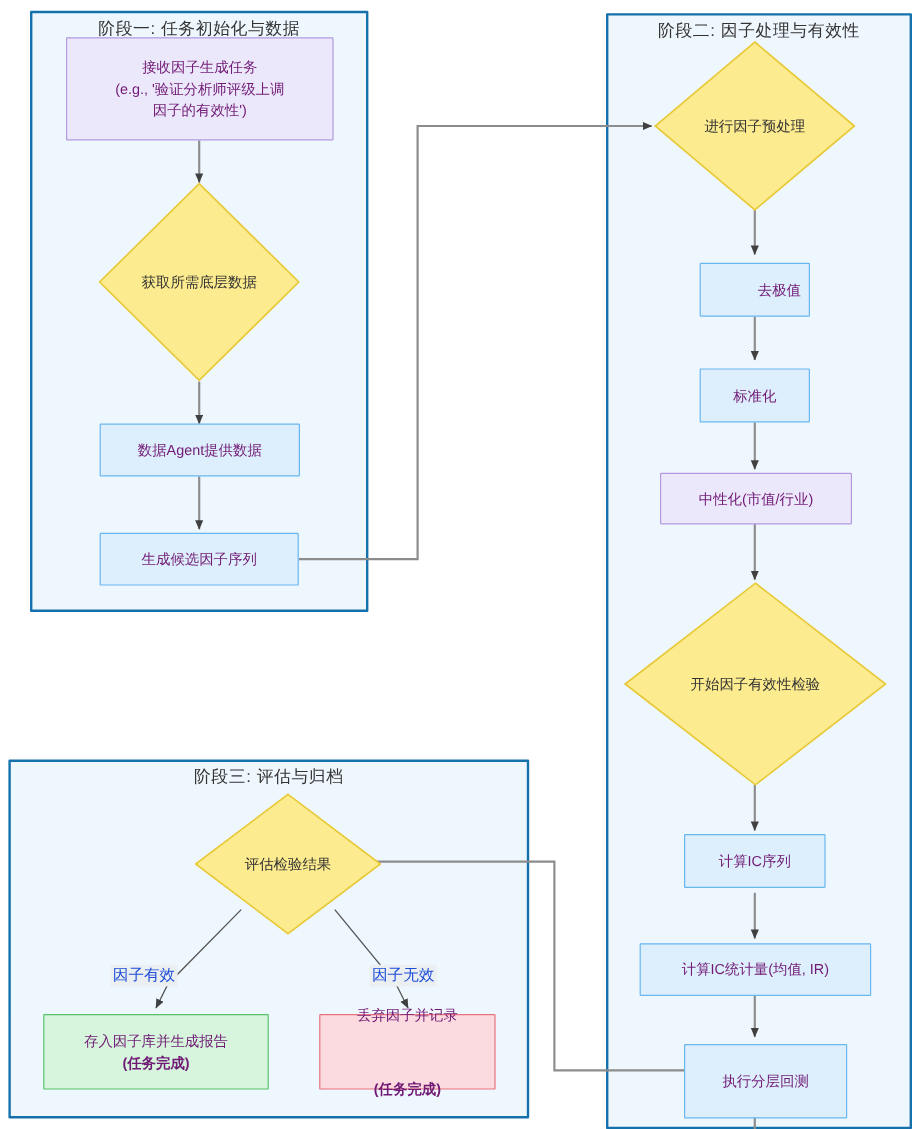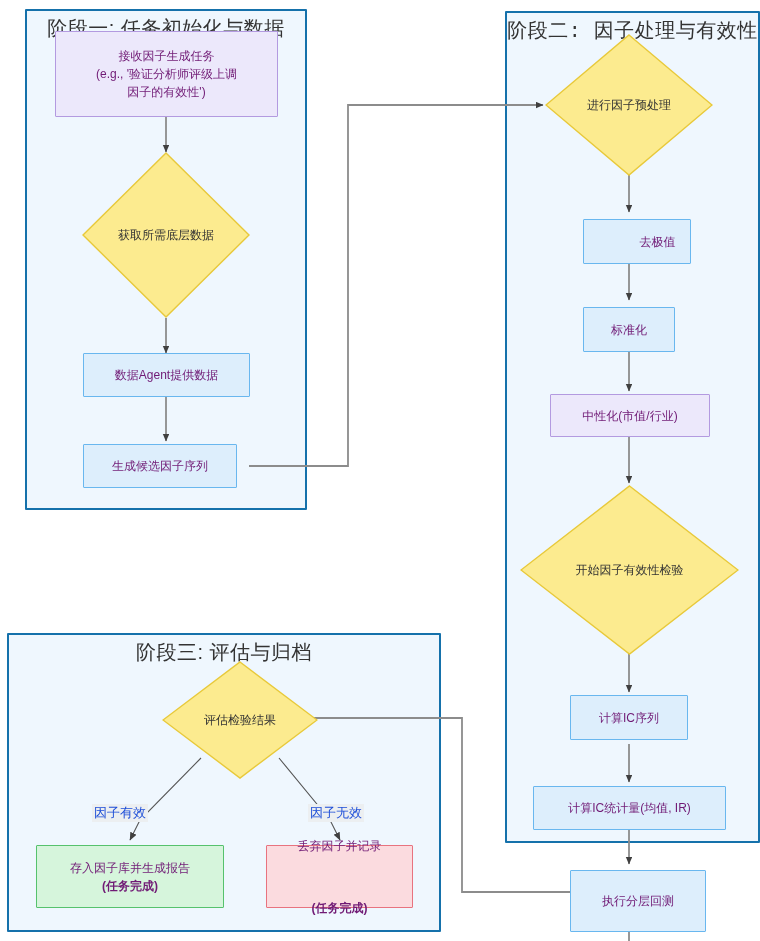--- a/index.html
+++ b/index.html
@@ -31,21 +31,21 @@
     background: #eff7fe;
     border: 2px solid #1571ab;
     border-radius: 1px;
   }
   .cluster-title {
     position: absolute;
     left: 0;
     right: 0;
     top: 4px;
     text-align: center;
-    font-size: 20px;
+    font-size: 14px;
     color: #333333;
     letter-spacing: .5px;
   }
   .node {
     position: absolute;
     box-sizing: border-box;
     display: flex;
     align-items: center;
     justify-content: center;
     text-align: center;
@@ -110,21 +110,21 @@
 </style>
 </head>
 <body>
 
 <div id="canvas">
 
   <div class="cluster" style="left:25px; top:9px; width:282px; height:501px;">
     <div class="cluster-title">阶段一: 任务初始化与数据</div>
   </div>
 
-  <div class="cluster" style="left:505px; top:11px; width:255px; height:832px;font-family:Liberation Mono, monospace;">
+  <div class="cluster" style="left:505px; top:11px; width:255px; height:930px;">
     <div class="cluster-title">阶段二: 因子处理与有效性</div>
   </div>
 
   <div class="cluster" style="left:7px; top:633px; width:434px; height:299px;">
     <div class="cluster-title">阶段三: 评估与归档</div>
   </div>
 
   <svg id="wires" viewBox="0 0 760 941">
     <defs>
       <marker id="arrow" markerWidth="9" markerHeight="9" refX="7.5" refY="3.4" orient="auto" markerUnits="userSpaceOnUse">
@@ -167,32 +167,32 @@
     <svg class="dshape" viewBox="0 0 168 166" preserveAspectRatio="none">
       <polygon points="84,1 167,83 84,165 1,83" fill="#fceb8f" stroke="#e8c93a" stroke-width="1.4"></polygon>
     </svg>
     <div class="diamond-label">获取所需底层数据</div>
   </div>
 
   <div class="node process-blue" style="left:83px; top:353px; width:167px; height:44px;">
     <span class="txt">数据Agent提供数据</span>
   </div>
 
-  <div class="node process-blue" style="left:83px; top:444px; width:154px; height:44px;">
+  <div class="node process-blue" style="left:83px; top:444px; width:166px; height:44px;">
     <span class="txt">生成候选因子序列</span>
   </div>
 
   <div class="diamond-wrap" style="left:545px; top:34px; width:168px; height:142px;">
     <svg class="dshape" viewBox="0 0 168 142" preserveAspectRatio="none">
       <polygon points="84,1 167,71 84,141 1,71" fill="#fceb8f" stroke="#e8c93a" stroke-width="1.4"></polygon>
     </svg>
     <div class="diamond-label">进行因子预处理</div>
   </div>
 
-  <div class="node process-blue" style="left:583px; top:219px; width:108px; height:45px;padding-left:41px;">
+  <div class="node process-blue" style="left:583px; top:219px; width:92px; height:45px;padding-left:41px;">
     <span class="txt">去极值</span>
   </div>
 
   <div class="node process-blue" style="left:583px; top:307px; width:92px; height:45px;">
     <span class="txt">标准化</span>
   </div>
 
   <div class="node process-purple" style="left:550px; top:394px; width:160px; height:43px;">
     <span class="txt">中性化(市值/行业)</span>
   </div>

